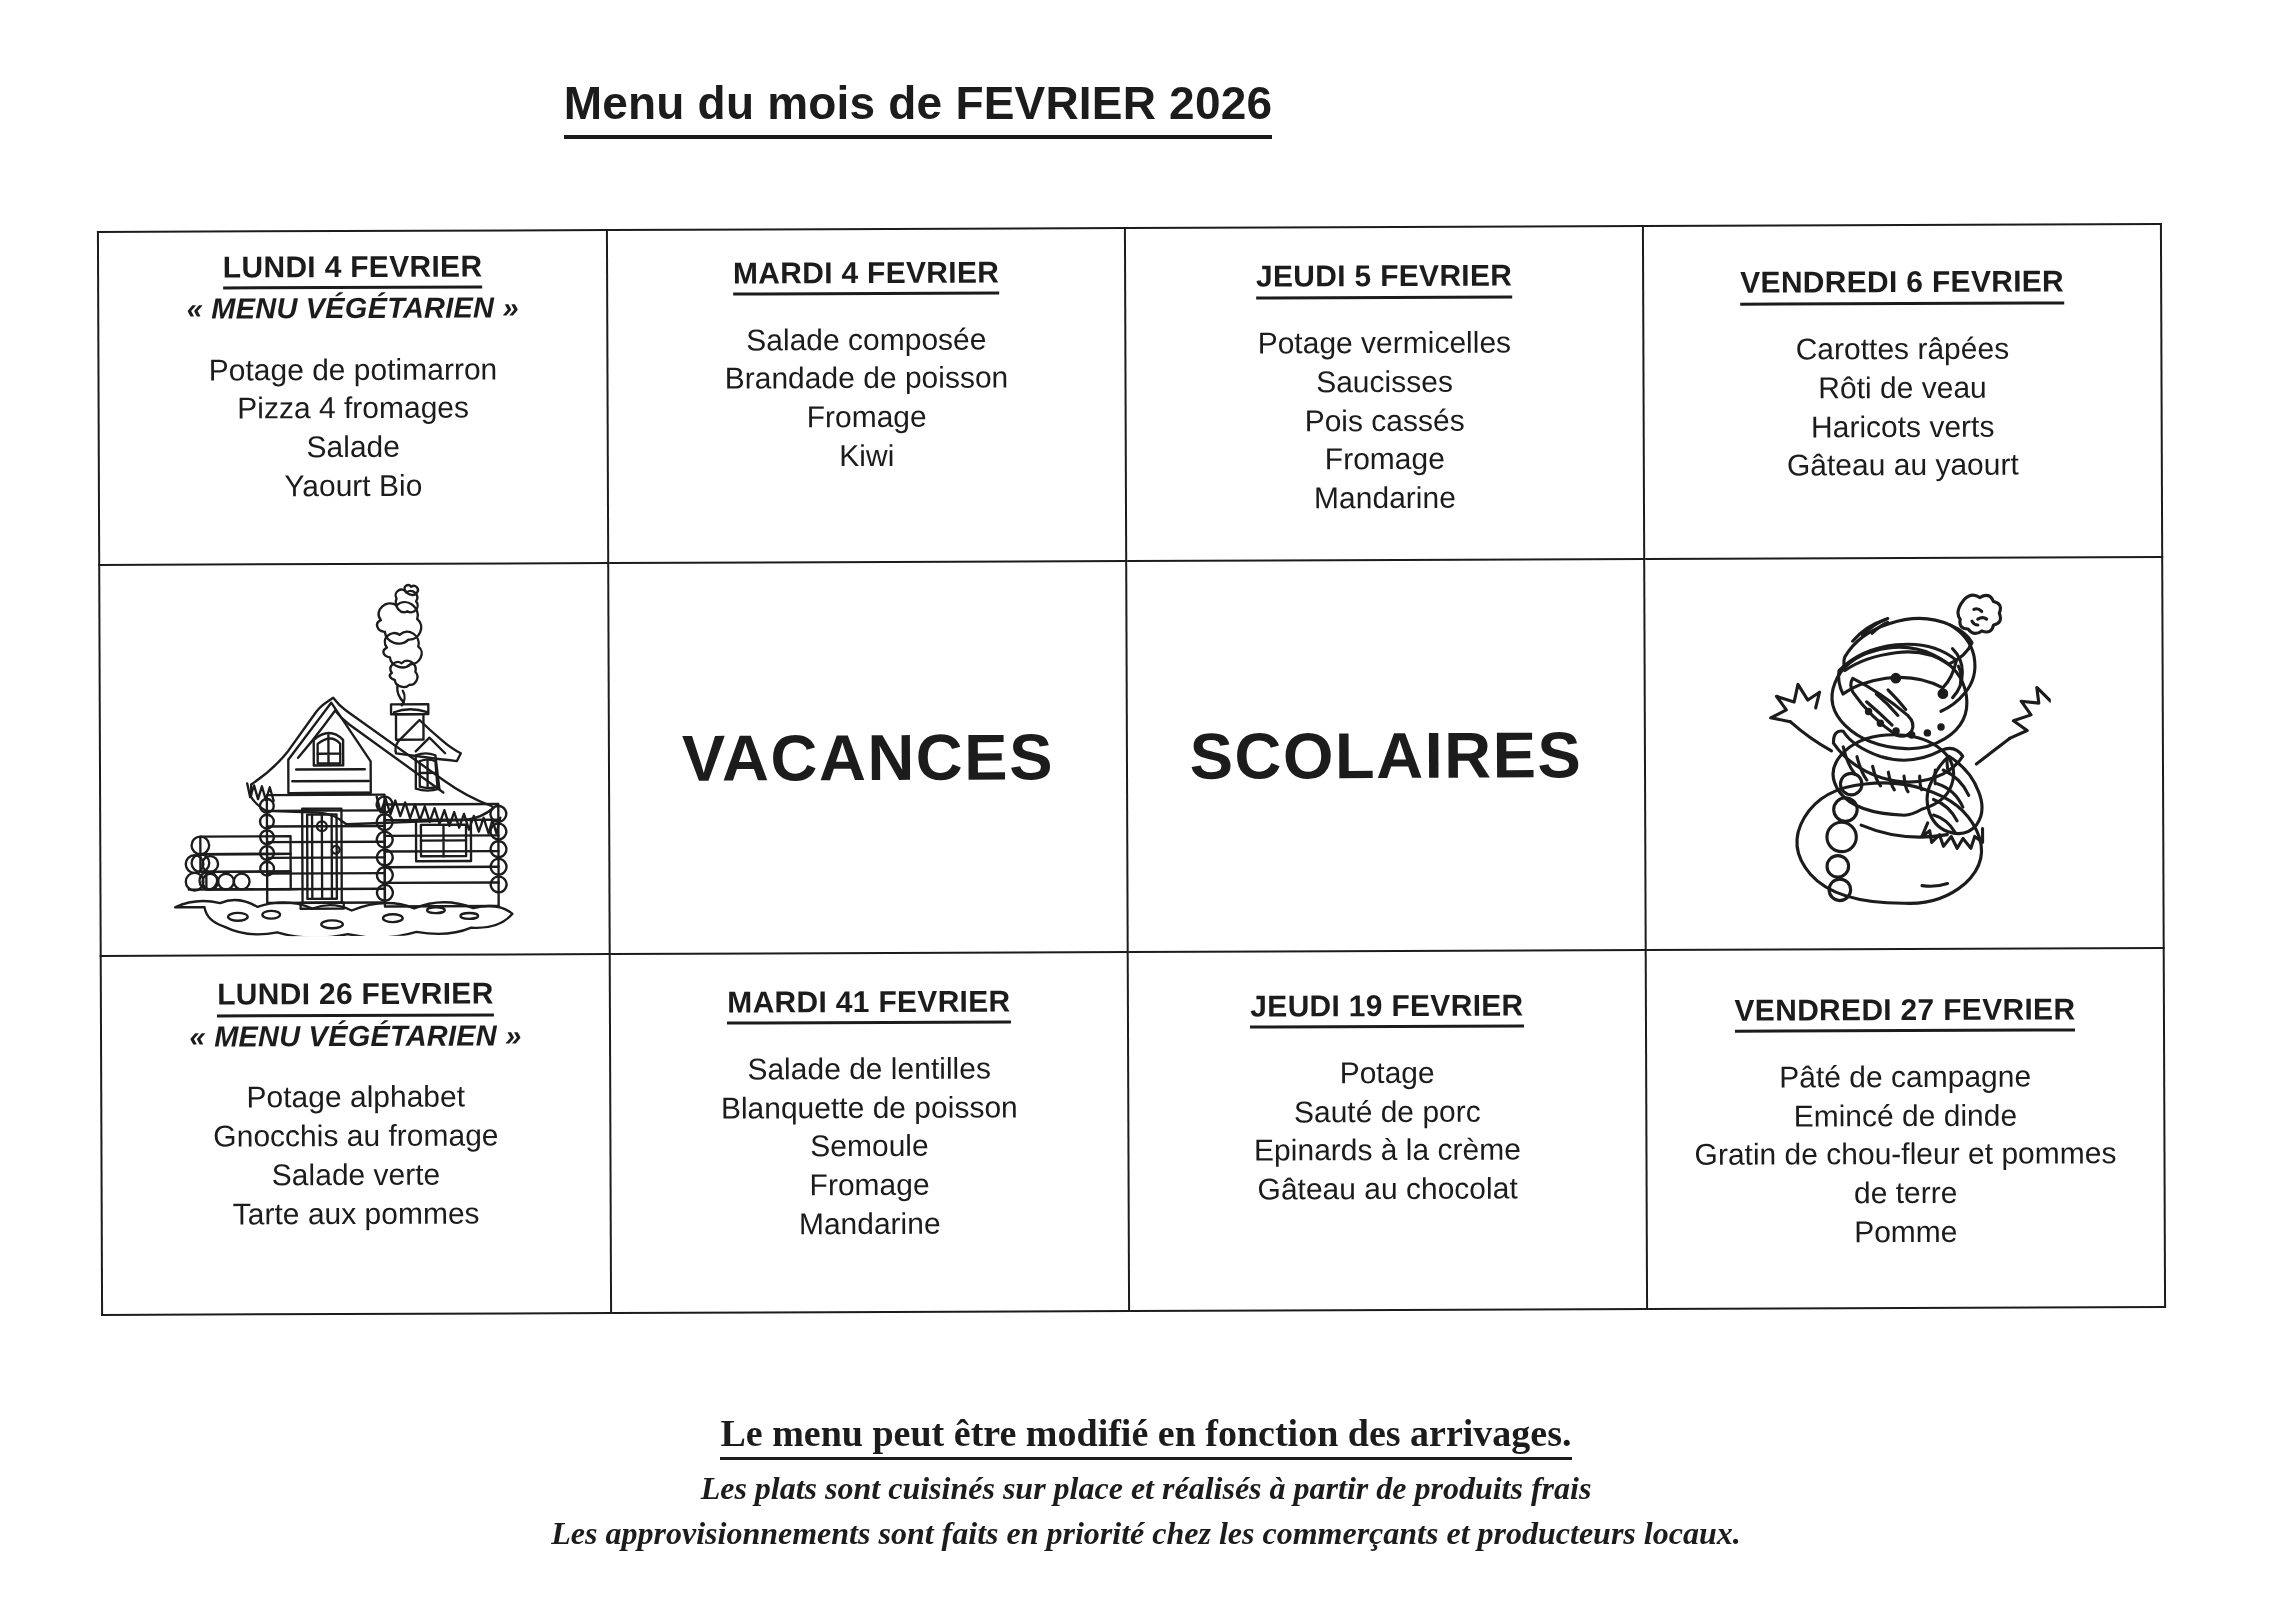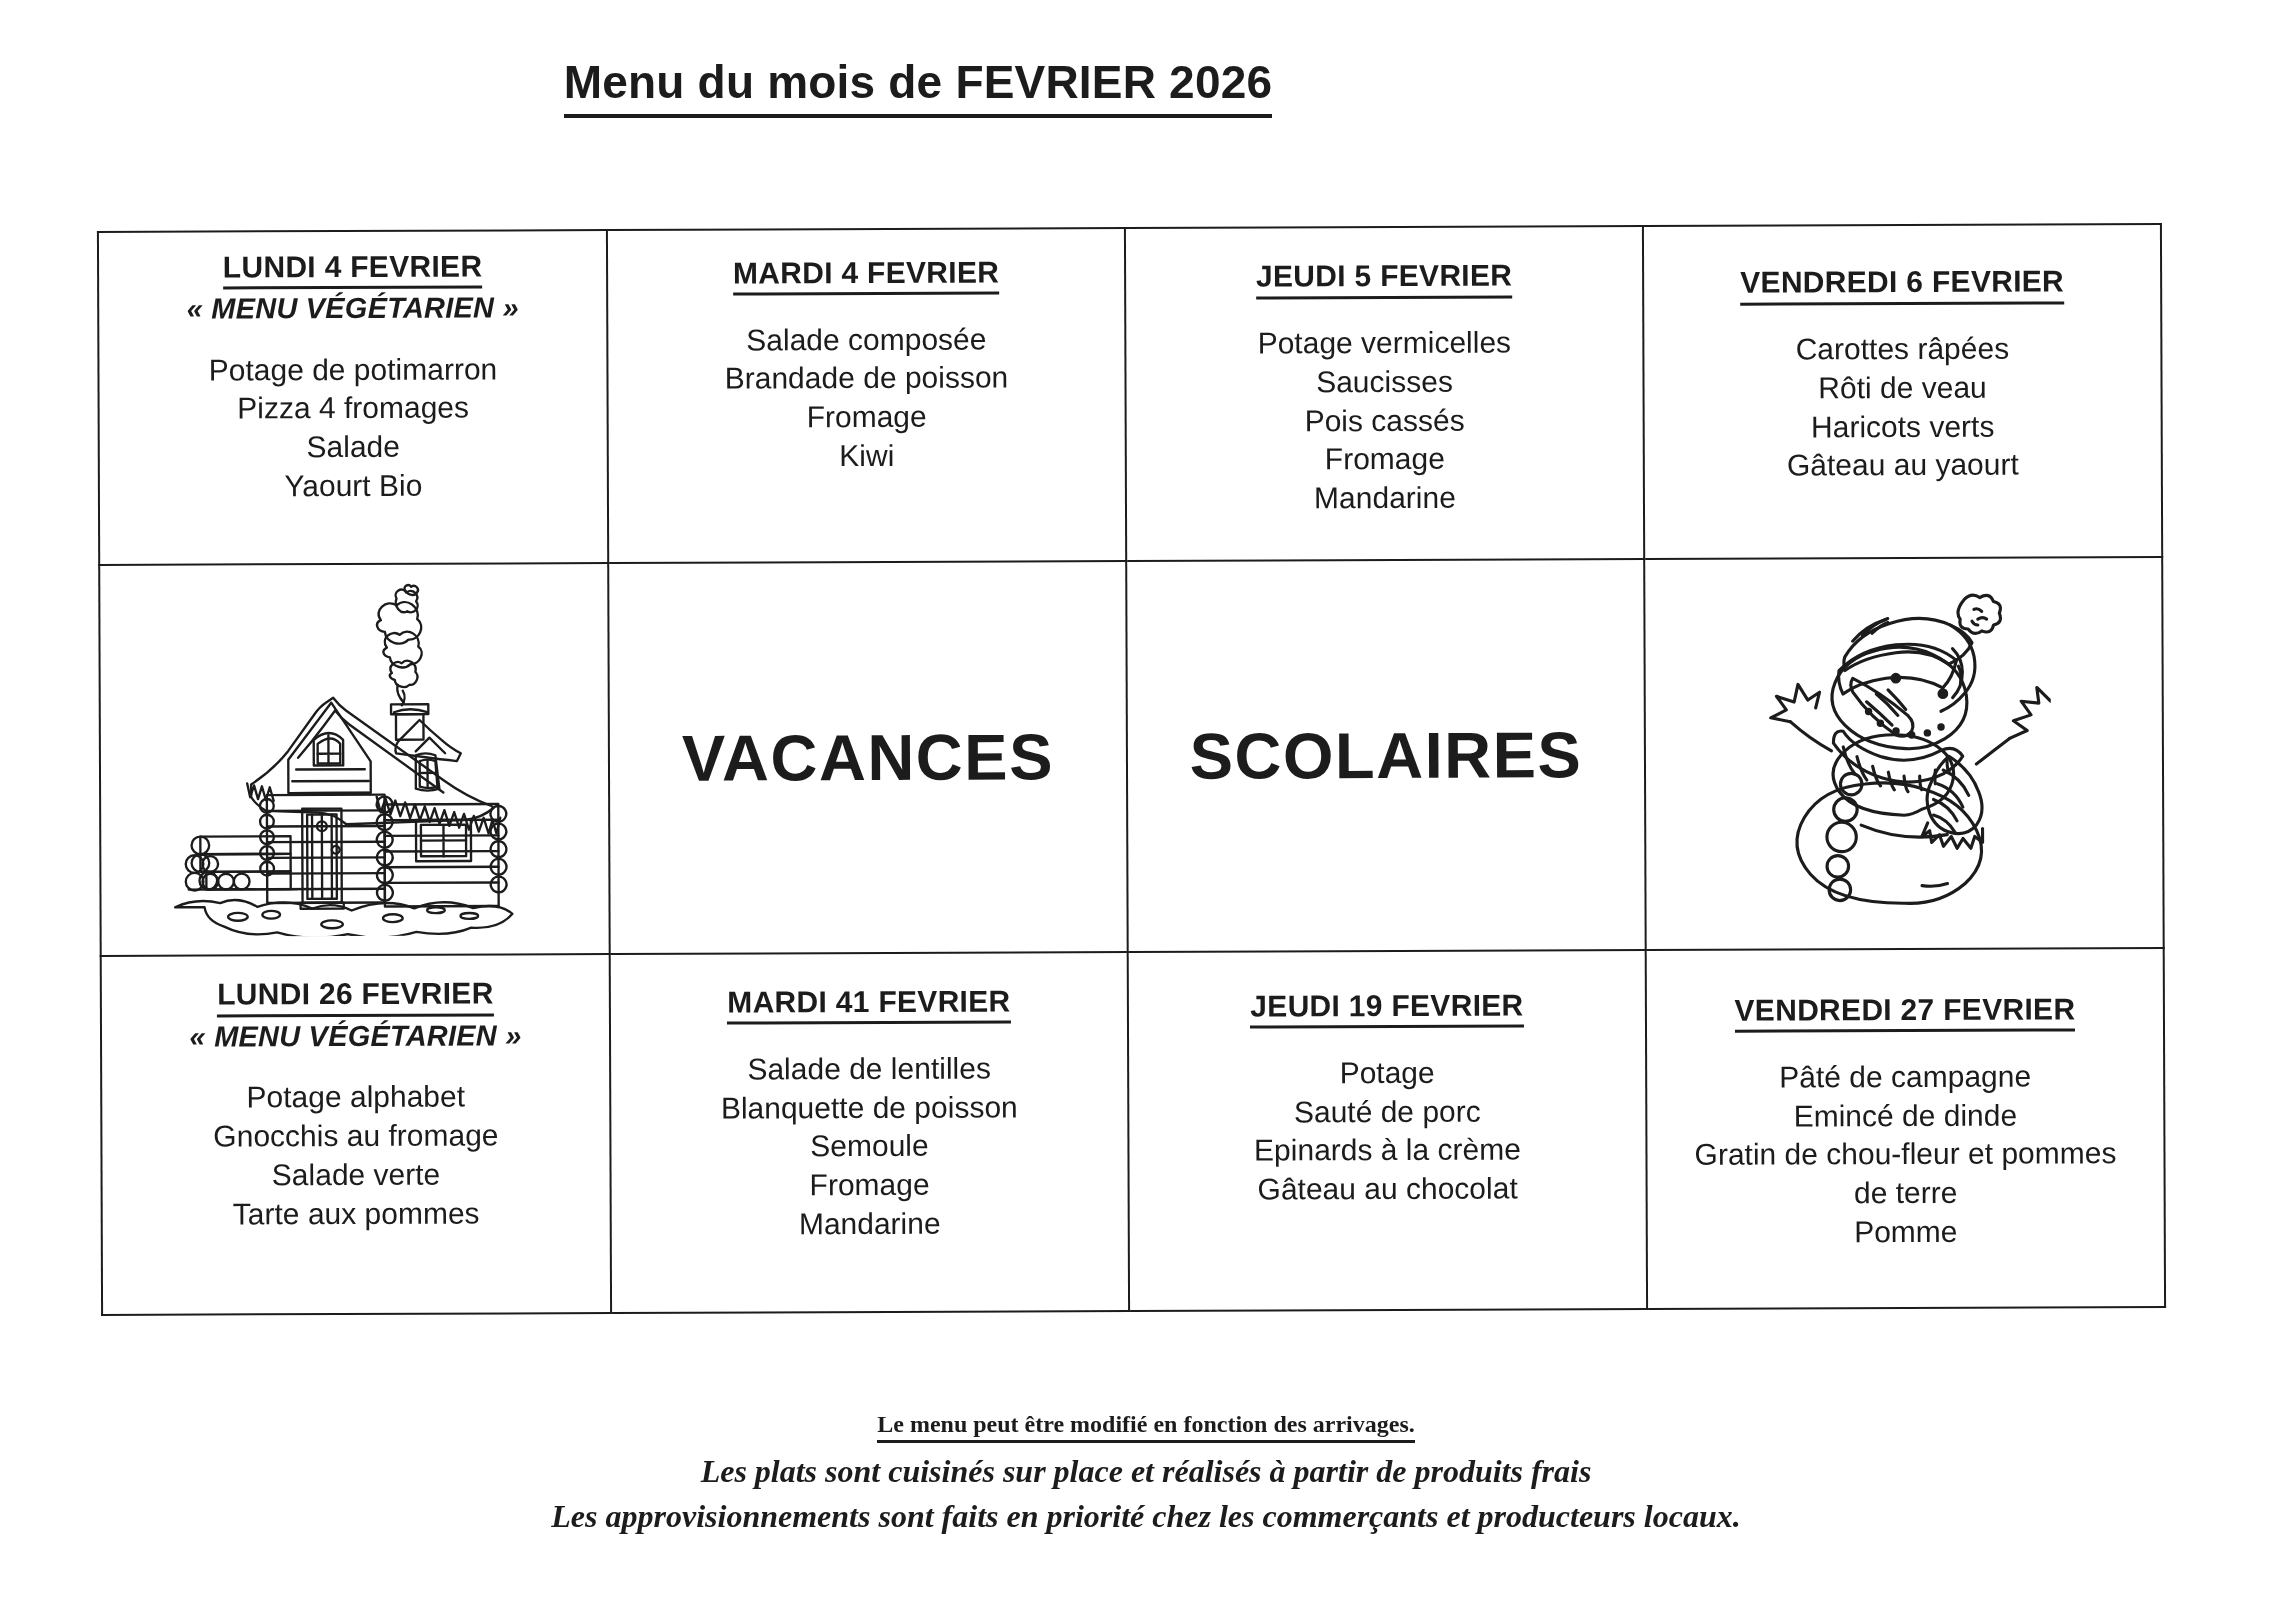--- a/index.html
+++ b/index.html
@@ -13,21 +13,21 @@
     font-family: "Liberation Sans", sans-serif;
     color: #1a1a1a;
     position: relative;
     overflow: hidden;
   }
 
   
   .page-title {
     position: absolute;
     left: 0;
-    top: 55px;
+    top: 76px;
     width: 1836px;
     text-align: center;
     font-size: 46px;
     font-weight: bold;
     letter-spacing: 0.2px;
     color: #1c1c1c;
   }
   .page-title span.tx {
     display: inline-block;
     border-bottom: 4.9px solid #1c1c1c;
@@ -123,21 +123,21 @@
   .footer {
     position: absolute;
     left: 0;
     top: 1411px;
     width: 2292px;
     text-align: center;
     font-family: "Liberation Serif", serif;
     color: #1c1c1c;
   }
   .footer .f1 {
-    font-size: 24px;
+    font-size: 38px;
     font-weight: bold;
     display: block;
     margin-bottom: 5.9px;
     text-align: center;
   }
   .footer .f1 span.tx {
     display: inline-block;
     border-bottom: 3.9px solid #1c1c1c;
     padding-bottom: 2px;
   }

